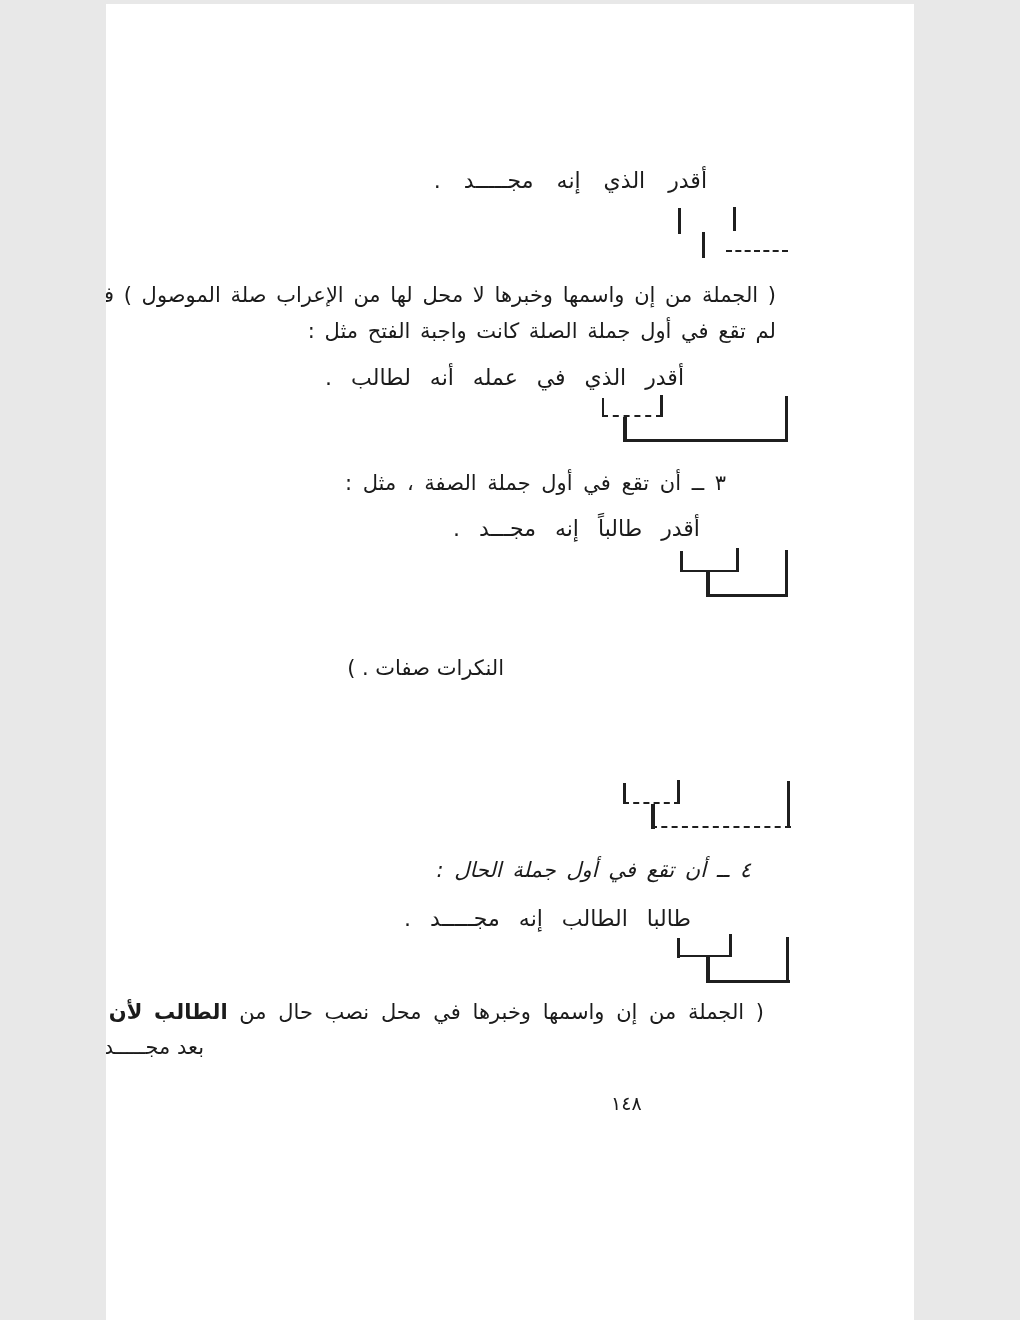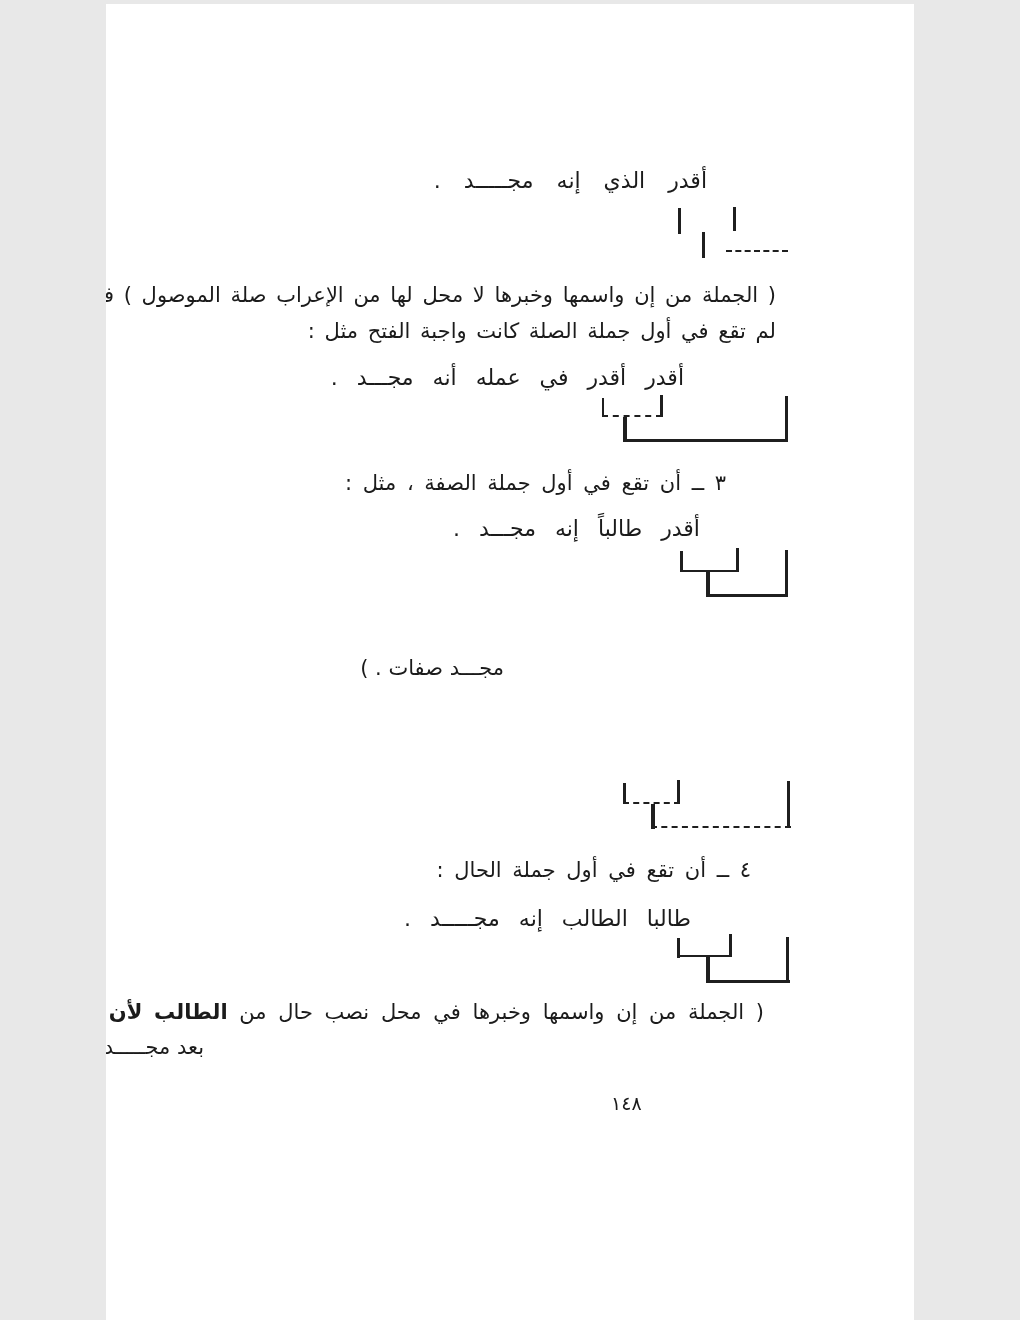--- a/index.html
+++ b/index.html
@@ -37,21 +37,21 @@
   <div>
     <div class="vl" style="left:572px; top:204px; width:3px; height:26px;"></div>
     <div class="vl" style="left:627px; top:203px; width:3px; height:24px;"></div>
     <div class="vl" style="left:596px; top:228px; width:3px; height:26px;"></div>
     <div class="dash" style="left:620px; top:246px; width:62px;"></div>
   </div>
 
   <div class="t" style="top:314px; right:138px; word-spacing:3px;">لم تقع في أول جملة الصلة كانت واجبة الفتح مثل :</div>
   <div class="t" style="top:278px; right:138px; word-spacing:3px;">( الجملة من إن واسمها وخبرها لا محل لها من الإعراب صلة الموصول ) فإن</div>
 
-  <div class="t ex" style="top:360px; right:230px; word-spacing:12px;">أقدر أقدر في عمله أنه مجـــد .</div>
+  <div class="t ex" style="top:360px; right:230px; word-spacing:12px;">أقدر الذي في عمله أنه لطالب .</div>
 
   <div>
     <div class="vl" style="left:496px; top:394px; width:2px; height:19px;"></div>
     <div class="vl" style="left:554px; top:391px; width:3px; height:22px;"></div>
     <div class="dash" style="left:496px; top:411px; width:60px;"></div>
     <div class="vl" style="left:517px; top:413px; width:4px; height:25px;"></div>
     <div class="hl" style="left:517px; top:435px; width:165px; height:3px;"></div>
     <div class="vl" style="left:679px; top:392px; width:3px; height:46px;"></div>
   </div>
 
@@ -61,34 +61,34 @@
 
   <div>
     <div class="vl" style="left:574px; top:547px; width:3px; height:21px;"></div>
     <div class="vl" style="left:630px; top:544px; width:3px; height:24px;"></div>
     <div class="hl" style="left:574px; top:566px; width:59px; height:2px;"></div>
     <div class="vl" style="left:600px; top:568px; width:4px; height:25px;"></div>
     <div class="hl" style="left:600px; top:590px; width:82px; height:3px;"></div>
     <div class="vl" style="left:679px; top:546px; width:3px; height:47px;"></div>
   </div>
 
-  <div class="t" style="top:651px; right:410px;">مجـــد صفات . )</div>
+  <div class="t" style="top:651px; right:410px;">النكرات صفات . )</div>
 
 
 
   <div>
     <div class="vl" style="left:517px; top:779px; width:3px; height:21px;"></div>
     <div class="vl" style="left:571px; top:776px; width:3px; height:24px;"></div>
     <div class="dash" style="left:517px; top:798px; width:57px;"></div>
     <div class="vl" style="left:545px; top:800px; width:4px; height:25px;"></div>
     <div class="dash" style="left:545px; top:822px; width:140px;"></div>
     <div class="vl" style="left:681px; top:777px; width:3px; height:46px;"></div>
   </div>
 
-  <div class="t" style="top:853px; right:163px; word-spacing:4px;">٤ ــ أن تقع في أول جملة الحال :</div>
+  <div class="t" style="top:853px; right:163px; word-spacing:4px;font-style:italic;">٤ ــ أن تقع في أول جملة الحال :</div>
 
   <div class="t ex" style="top:901px; right:223px; word-spacing:12px;">طالبا الطالب إنه مجـــــد .</div>
 
   <div>
     <div class="vl" style="left:571px; top:934px; width:3px; height:20px;"></div>
     <div class="vl" style="left:623px; top:930px; width:3px; height:23px;"></div>
     <div class="hl" style="left:571px; top:951px; width:55px; height:2px;"></div>
     <div class="vl" style="left:600px; top:953px; width:4px; height:26px;"></div>
     <div class="hl" style="left:600px; top:976px; width:84px; height:3px;"></div>
     <div class="vl" style="left:680px; top:933px; width:3px; height:46px;"></div>

